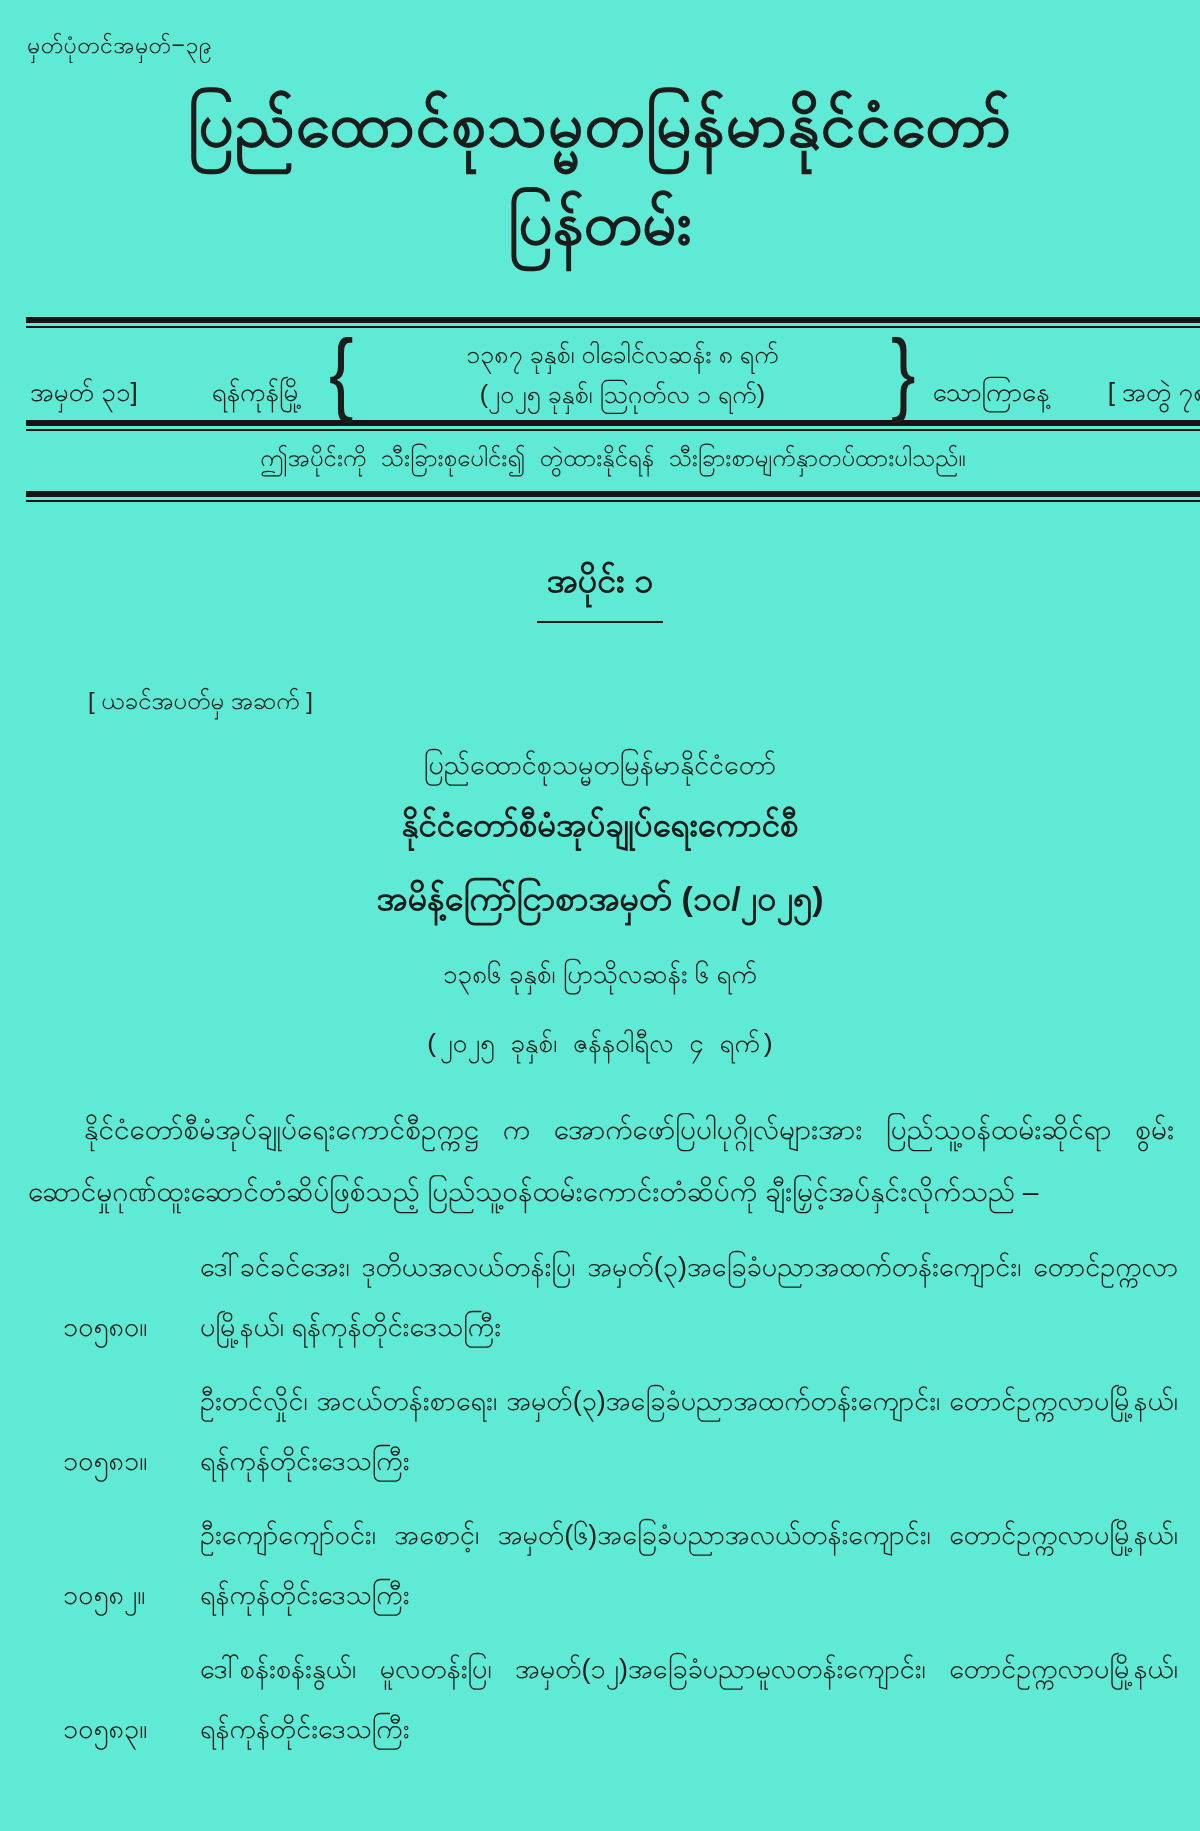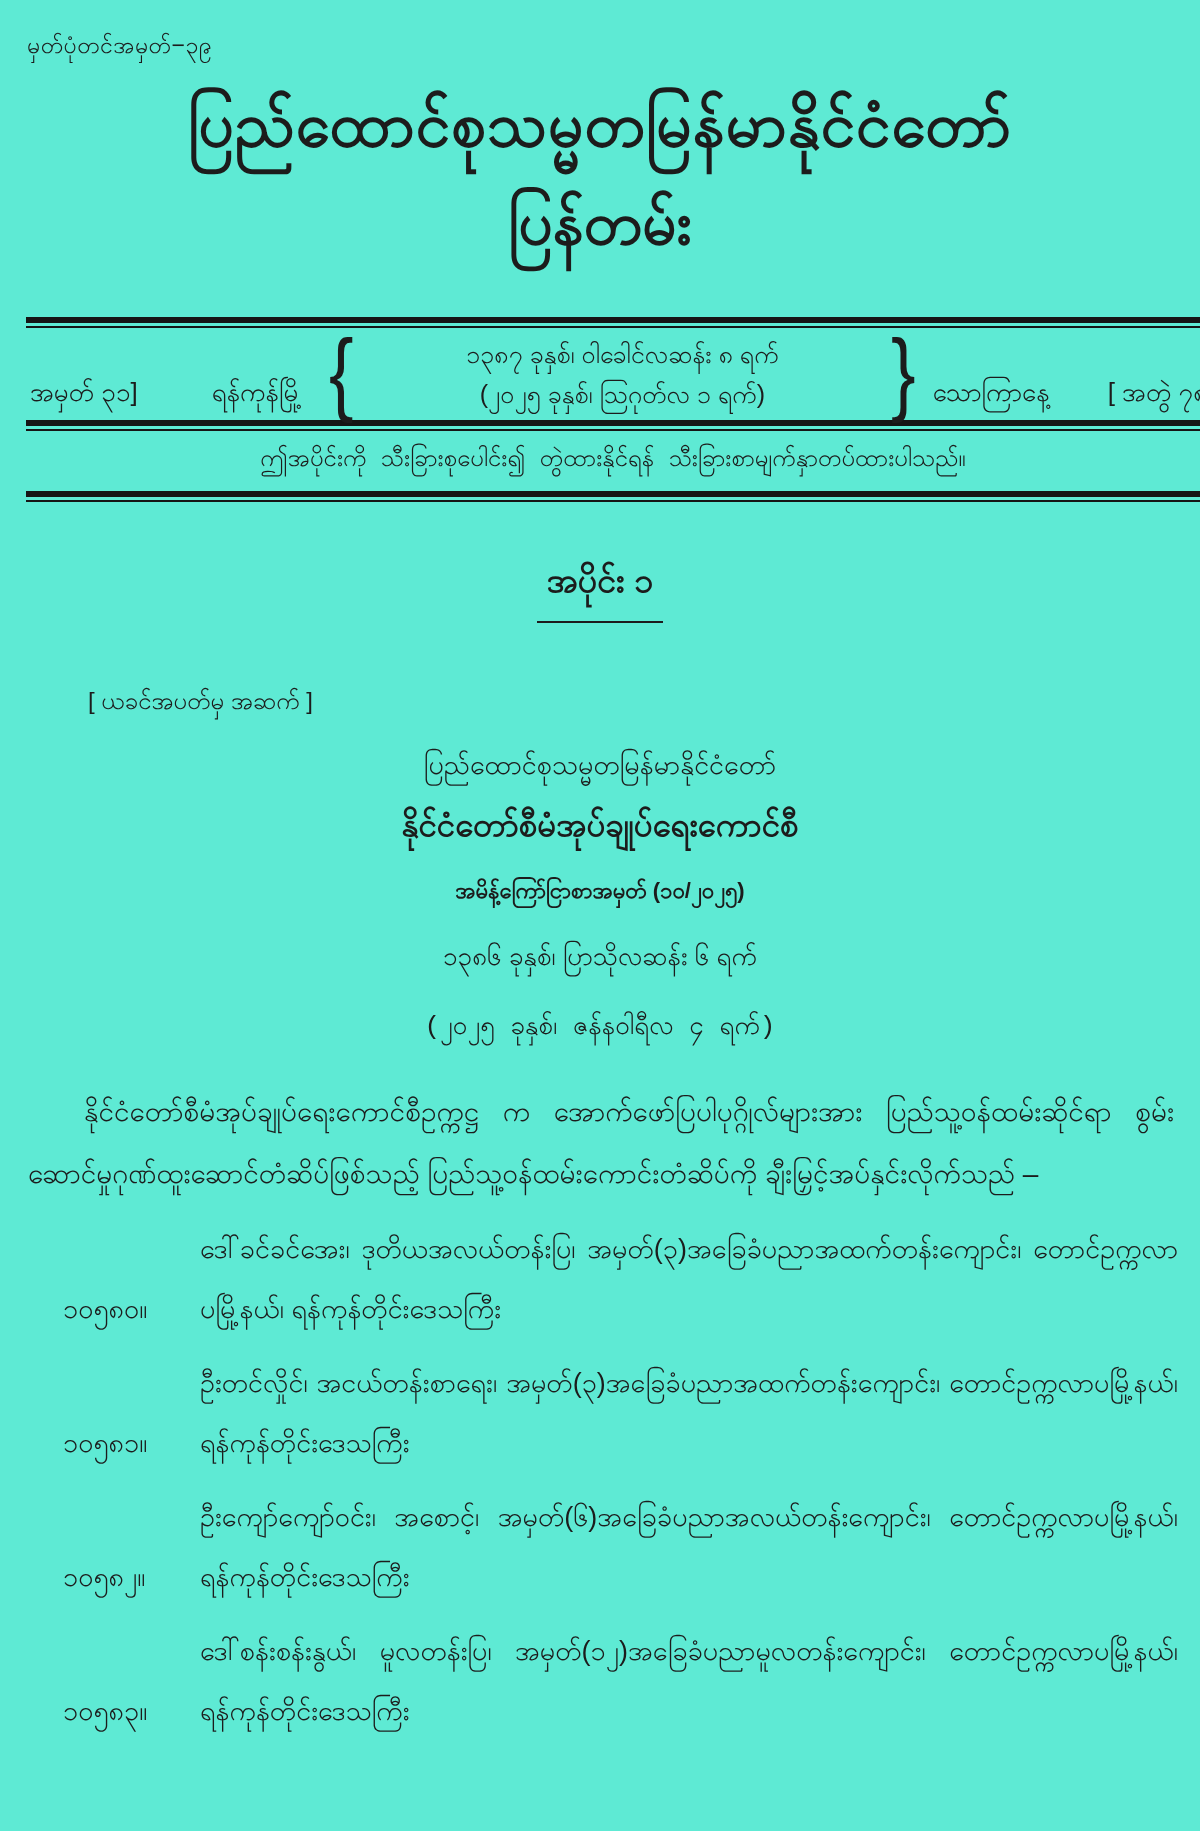--- a/index.html
+++ b/index.html
@@ -62,21 +62,21 @@
     display:inline-block;
     font-size:34px;
     font-weight:700;
     padding:0 10px 12px;
     border-bottom:2px solid #1c1c1c;
   }
   .continuation { margin:62px 0 0 88px; font-size:24px; }
   .c-line { text-align:center; }
   .state-name   { font-size:27px; margin-top:26px; }
   .council-name { font-size:33px; font-weight:700; margin-top:16px; }
-  .order-no     { font-size:22px; font-weight:600; margin-top:24px; }
+  .order-no     { font-size:34px; font-weight:600; margin-top:24px; }
   .order-date-my { font-size:26px; margin-top:30px; }
   .order-date-en { font-size:26px; margin-top:30px;font-family:Liberation Mono, monospace; }
   .intro {
     margin:34px 26px 0 28px;
     font-size:28px;
     line-height:62px;
     text-align:justify;
     text-indent:56px;
   }
   .recipients { margin-top:6px; }

